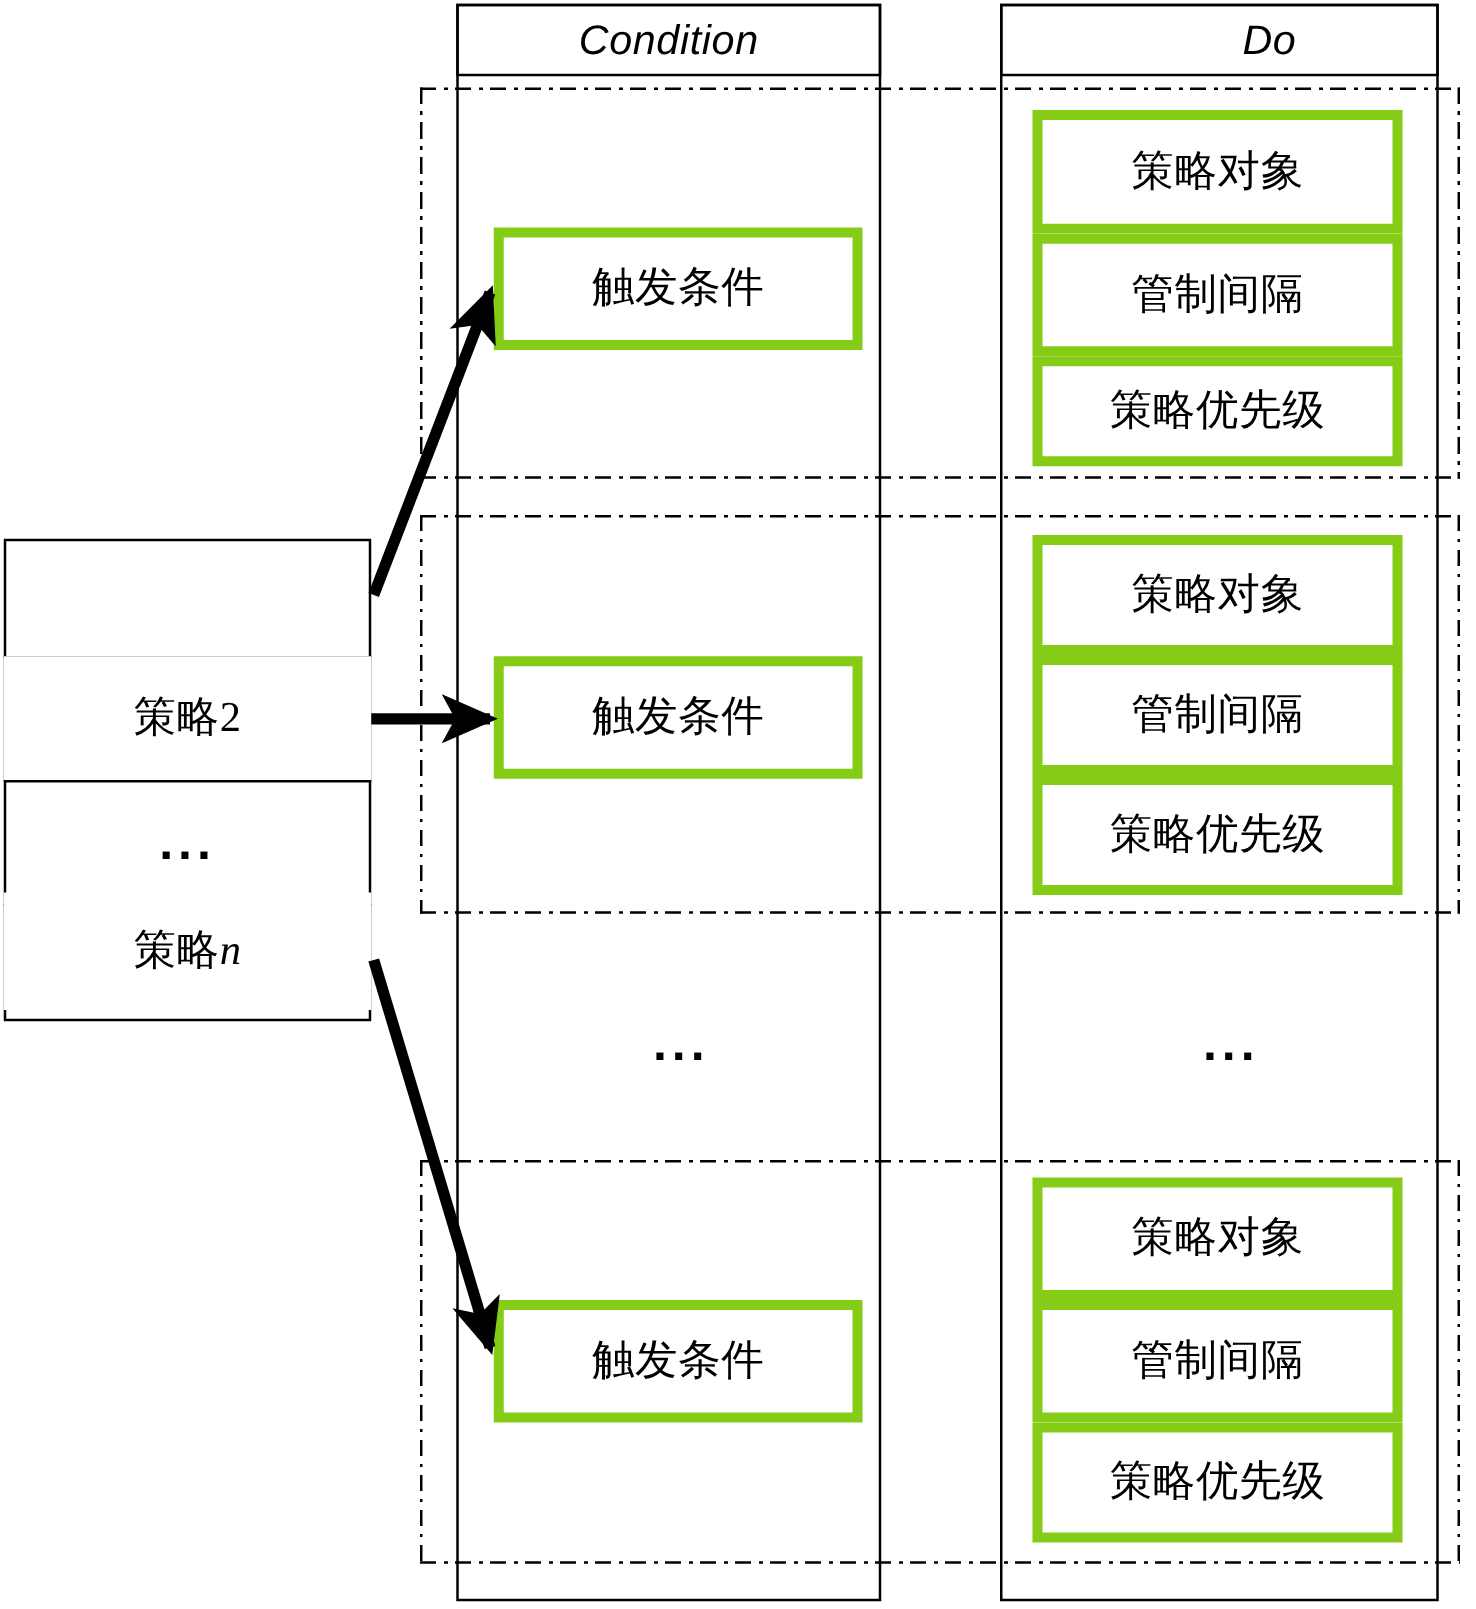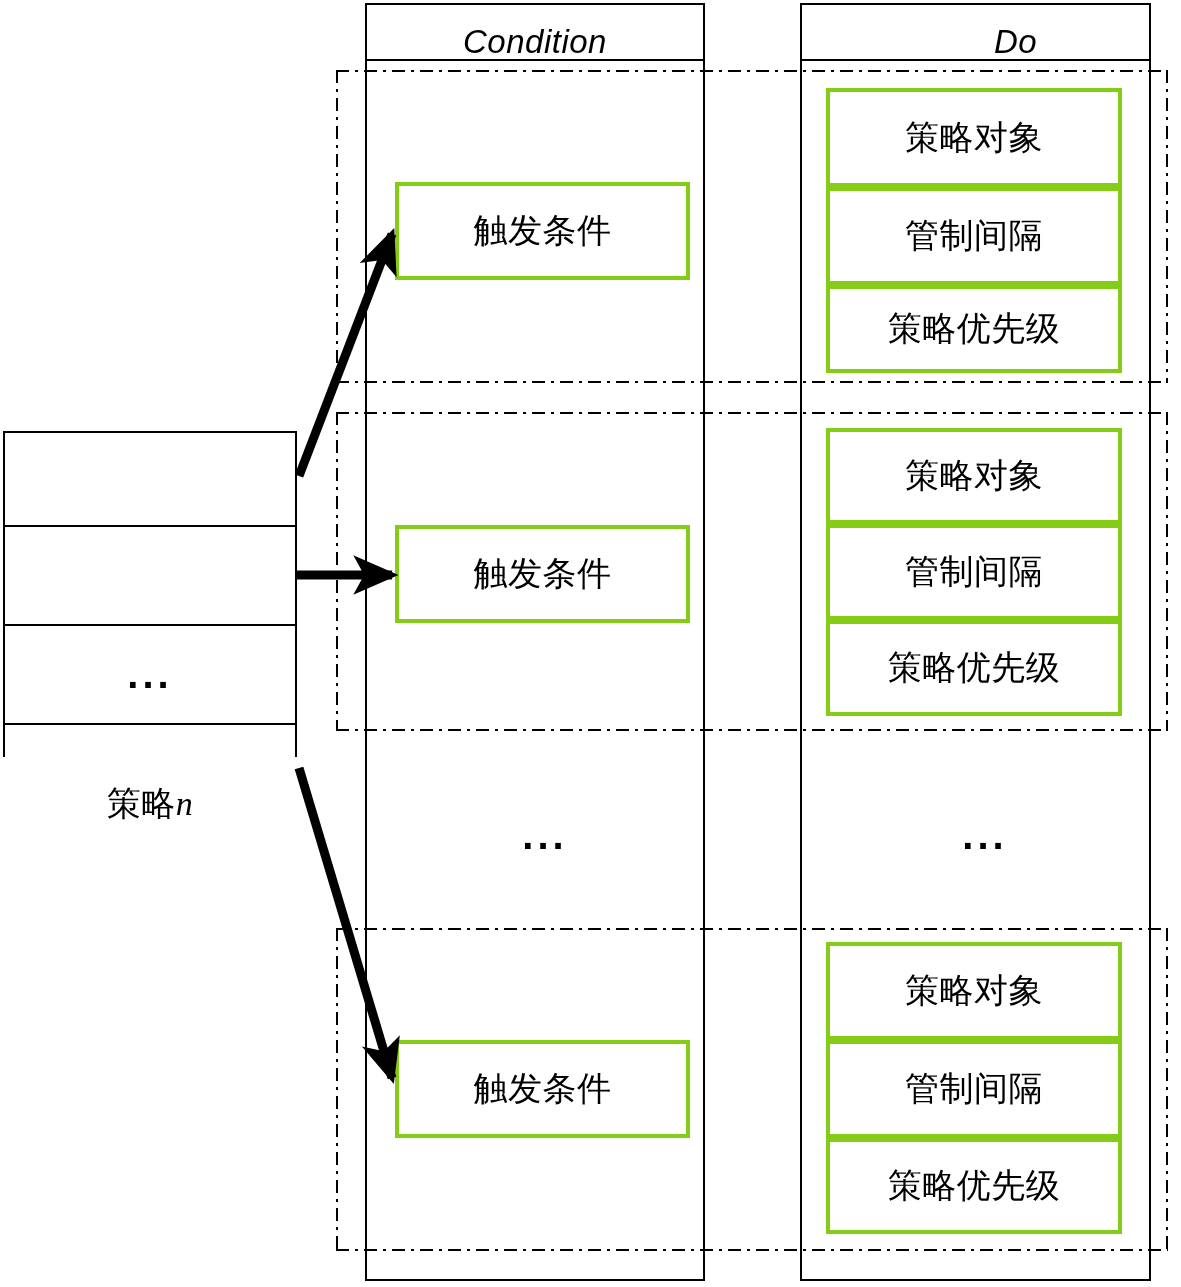--- a/index.html
+++ b/index.html
@@ -20,35 +20,35 @@
   }
   .box {
     position: absolute;
     box-sizing: border-box;
     border: 2px solid #000;
     background: transparent;
   }
   .cell {
     position: absolute;
     box-sizing: border-box;
-    border: 4px solid #84cc16;
+    border: 8px solid #84cc16;
     background: #ffffff;
     display: flex;
     align-items: center;
     justify-content: center;
     text-align: center;
     font-size: 34px;
     line-height: 1;
     letter-spacing: 0.5px;
   }
   .colhdr {
     position: absolute;
     box-sizing: border-box;
     display: flex;
-    align-items: flex-end;
+    align-items: center;
     justify-content: center;
     font-style: italic;
     font-size: 33px;
     font-family: "Liberation Sans", "DejaVu Sans", sans-serif;
     letter-spacing: 0.5px;
   }
   .dashgroup {
     position: absolute;
     box-sizing: border-box;
     border: 0;
@@ -106,24 +106,27 @@
   <div class="dashgroup" style="left:336px; top:70px; width:832px; height:313px;"></div>
   <div class="dashgroup" style="left:336px; top:412px; width:832px; height:319px;"></div>
   <div class="dashgroup" style="left:336px; top:928px; width:832px; height:323px;"></div>
 
   <div class="box" style="left:3px; top:431px; width:294px; height:386px;">
     <div class="vsplit" style="top:92px; left:-2px; right:-2px;"></div>
     <div class="vsplit" style="top:191px; left:-2px; right:-2px;"></div>
     <div class="vsplit" style="top:290px; left:-2px; right:-2px;"></div>
   </div>
 
+  <div class="cell" style="left:3px; top:525px; width:294px; height:99px; border:none;">
+    <span>策略2</span>
+  </div>
   <div class="ellipsis" style="left:3px; top:624px; width:294px; height:99px;">
     <span>...</span>
   </div>
-  <div class="cell" style="left:3px; top:757px; width:294px; height:94px; border:none;text-align:center;">
+  <div class="cell" style="left:3px; top:714px; width:294px; height:94px; border:none;text-align:center;">
     <span><span>策略</span><span class="ital">n</span></span>
   </div>
 
   <div class="cell" style="left:395px; top:182px; width:295px; height:98px;">
     <span>触发条件</span>
   </div>
 
   <div class="cell" style="left:826px; top:88px; width:296px; height:99px;">
     <span>策略对象</span>
   </div>

